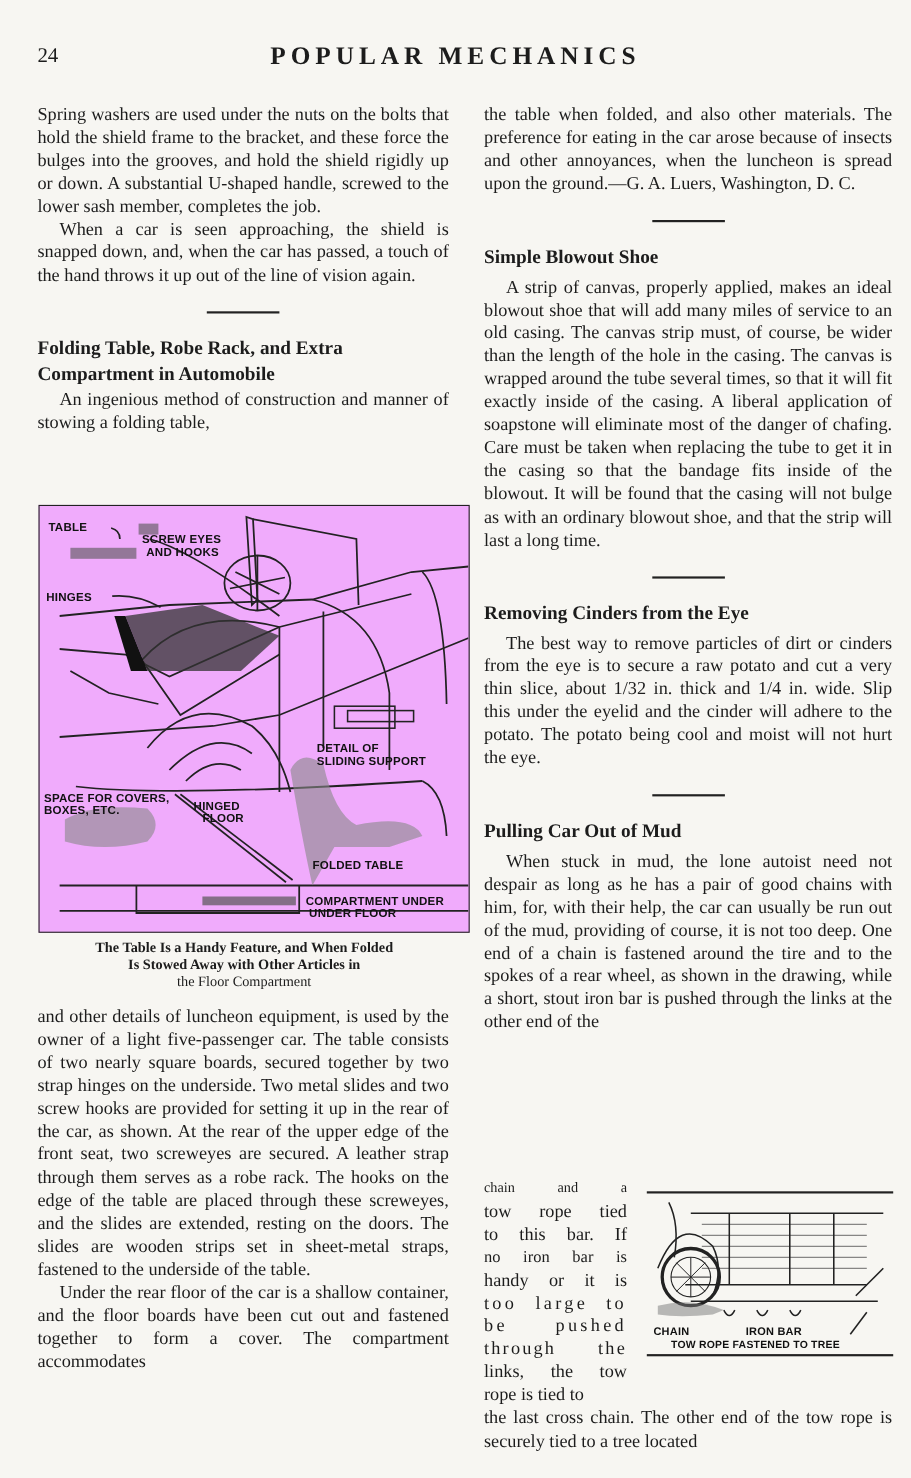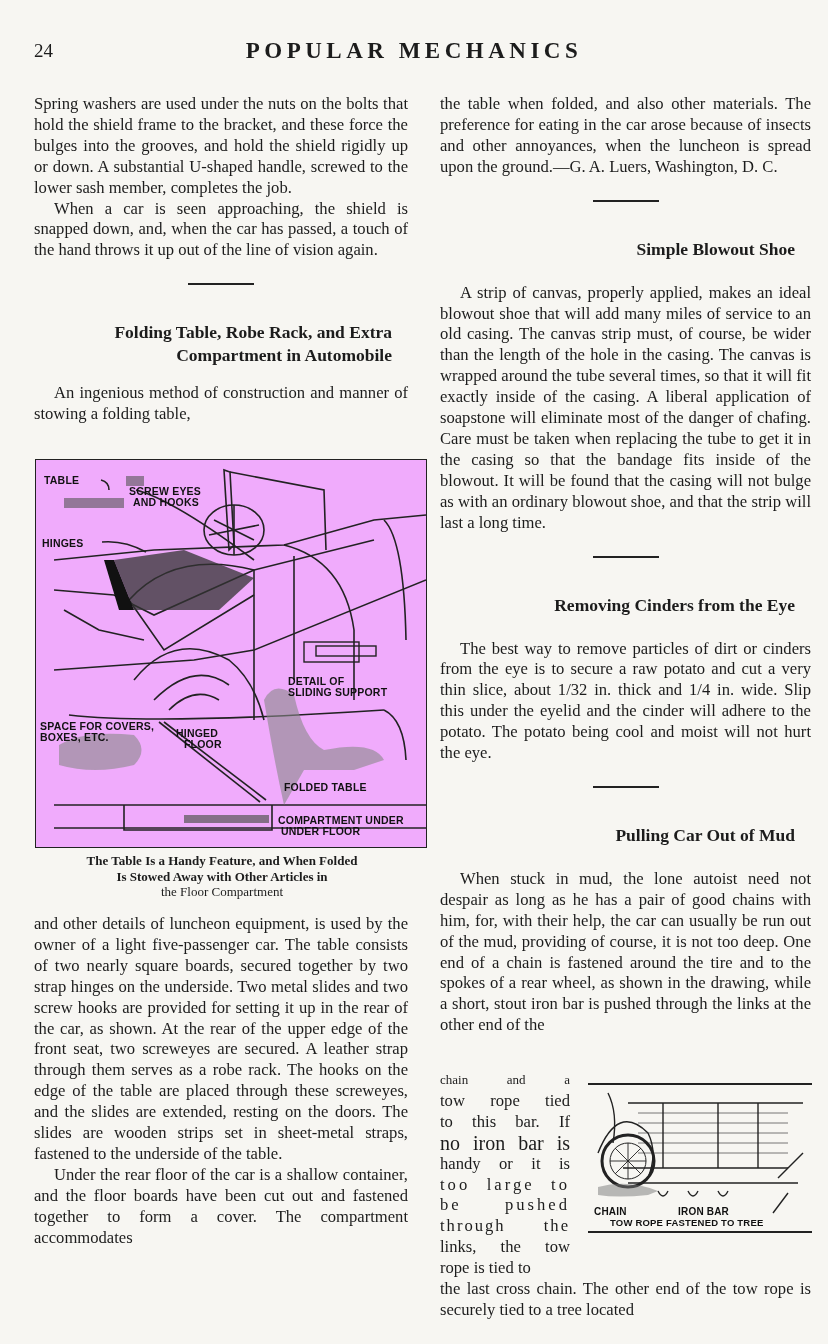--- a/index.html
+++ b/index.html
@@ -18,21 +18,21 @@
   .col-left { left: 34px; width: 374px; }
   .col-right { left: 440px; width: 371px; }
 
   p.body {
     margin: 0; font-size: 16.6px; line-height: 20.9px;
     text-align: justify; text-indent: 0; hyphens: manual;
   }
   p.body.indent { text-indent: 20px; }
   .rule { width: 66px; height: 2px; background: #222; margin: 0 auto; }
   h2.article-title {
-    margin: 16px; text-align: right; font-size: 17.5px; line-height: 23px; font-weight: bold;
+    margin: 0; text-align: left; font-size: 17.5px; line-height: 23px; font-weight: bold;
   }
 
   .figure {
     position: absolute; border: 1.5px solid #222; background: #f0abfc; overflow: hidden; padding-left: 18px;
   }
   .fig-label {
     position: absolute; font-family: "Liberation Sans", "DejaVu Sans", sans-serif;
     font-weight: bold; font-size: 10.5px; line-height: 11px; color: #111; letter-spacing: 0.2px;
   }
   .caption {
@@ -164,21 +164,21 @@
   <div style="height:20px"></div>
   <h2 class="article-title">Pulling Car Out of Mud</h2>
   <div style="height:6px"></div>
   <p class="body indent">When stuck in mud, the lone autoist need not despair as long as he has a pair of good chains with him, for, with their help, the car can usually be run out of the mud, providing of course, it is not too deep. One end of a chain is fastened around the tire and to the spokes of a rear wheel, as shown in the drawing, while a short, stout iron bar is pushed through the links at the other end of the</p>
 </div>
 
 <div style="position:absolute; left:440px; top:1070px; width:130px;">
   <div class="body" style="font-size:13px; line-height:20.9px; text-align:justify; text-align-last:justify;">chain and a</div>
   <div class="body" style="font-size:16.6px; line-height:20.9px; text-align:justify; text-align-last:justify;">tow rope tied</div>
   <div class="body" style="font-size:16.6px; line-height:20.9px; text-align:justify; text-align-last:justify;">to this bar. If</div>
-  <div class="body" style="font-size:20px; line-height:20.9px; text-align:justify; text-align-last:justify;">no iron bar is</div>
+  <div class="body" style="font-size:15px; line-height:20.9px; text-align:justify; text-align-last:justify;">no iron bar is</div>
   <div class="body" style="font-size:16.6px; line-height:20.9px; text-align:justify; text-align-last:justify;">handy or it is</div>
   <div class="body" style="font-size:16.6px; line-height:20.9px; text-align:justify; text-align-last:justify; letter-spacing:3px;">too large to</div>
   <div class="body" style="font-size:16.6px; line-height:20.9px; text-align:justify; text-align-last:justify; letter-spacing:3px;">be pushed</div>
   <div class="body" style="font-size:16.6px; line-height:20.9px; text-align:justify; text-align-last:justify; letter-spacing:2px;">through the</div>
   <div class="body" style="font-size:16.6px; line-height:20.9px; text-align:justify; text-align-last:justify;">links, the tow</div>
   <div class="body" style="font-size:16.6px; line-height:20.9px; text-align:left;">rope is tied to</div>
 </div>
 
 <div style="position:absolute; left:588px; top:1083px; width:224px; height:150px;">
   <div style="position:absolute; left:0; top:0; width:224px; height:2px; background:#222;"></div>

